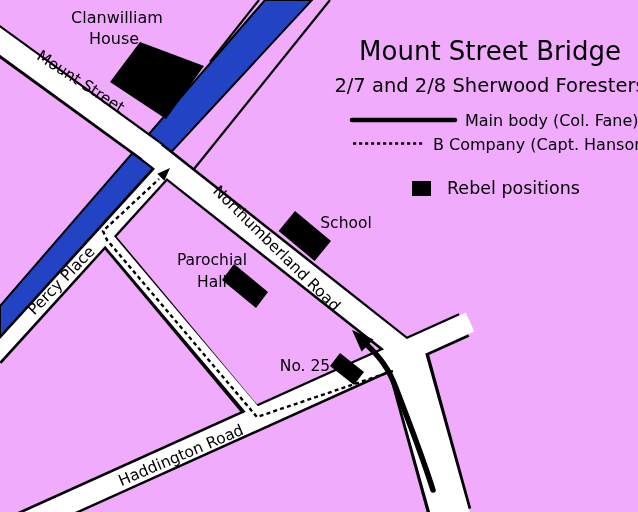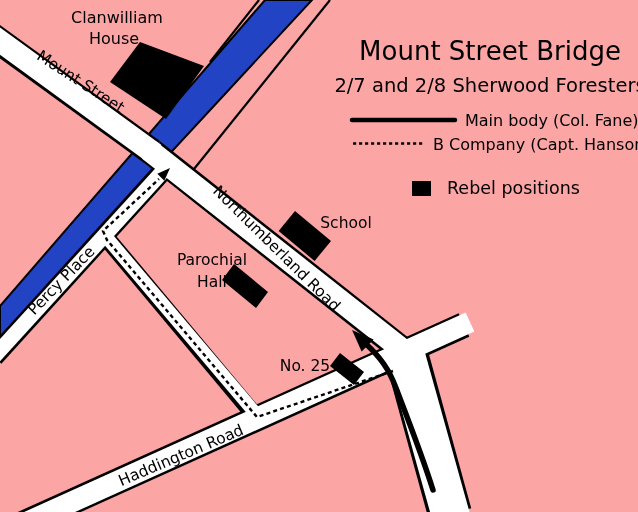--- a/index.html
+++ b/index.html
@@ -1,19 +1,19 @@
 <!DOCTYPE html>
 <html><head>
 <meta charset="utf-8">
 <style>
   html,body { margin:0; padding:0; background:#fff; }
   #stage {
     position:relative;
     width:638px; height:512px;
-    background:#fca5a5;
+    background:#f0abfc;
     overflow:hidden;
     font-family:"DejaVu Sans","Liberation Sans",sans-serif;
   }
   svg { position:absolute; inset:0; display:block; }
   text { fill:#000; }
   .map-label   { font-size:15.5px; }
   .map-label-sm{ font-size:16px; }
   .title-text  { font-size:26px; }
   .subtitle-text { font-size:19.5px; }
   .legend-text { font-size:16px; }

